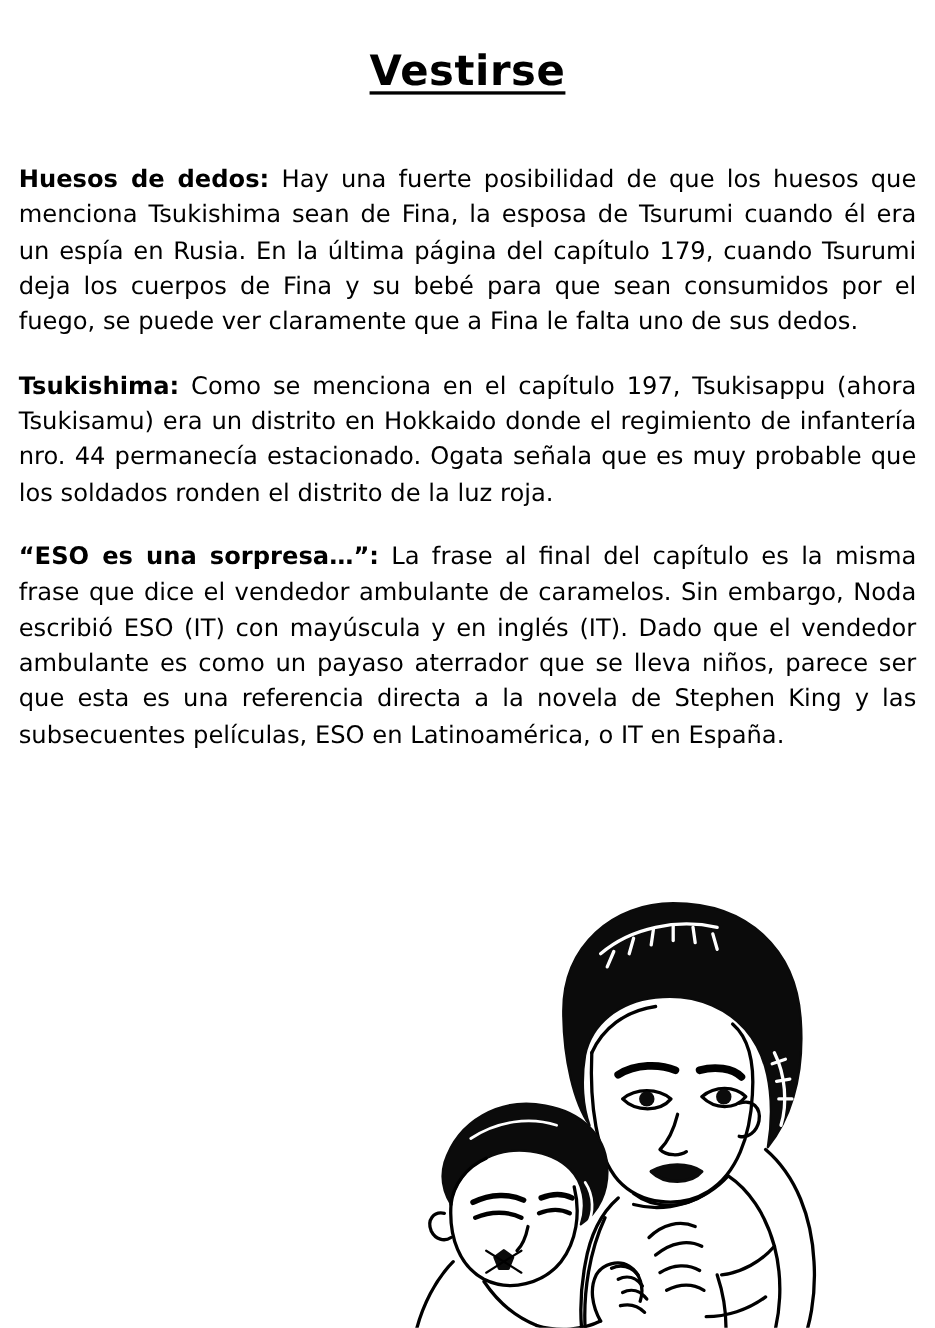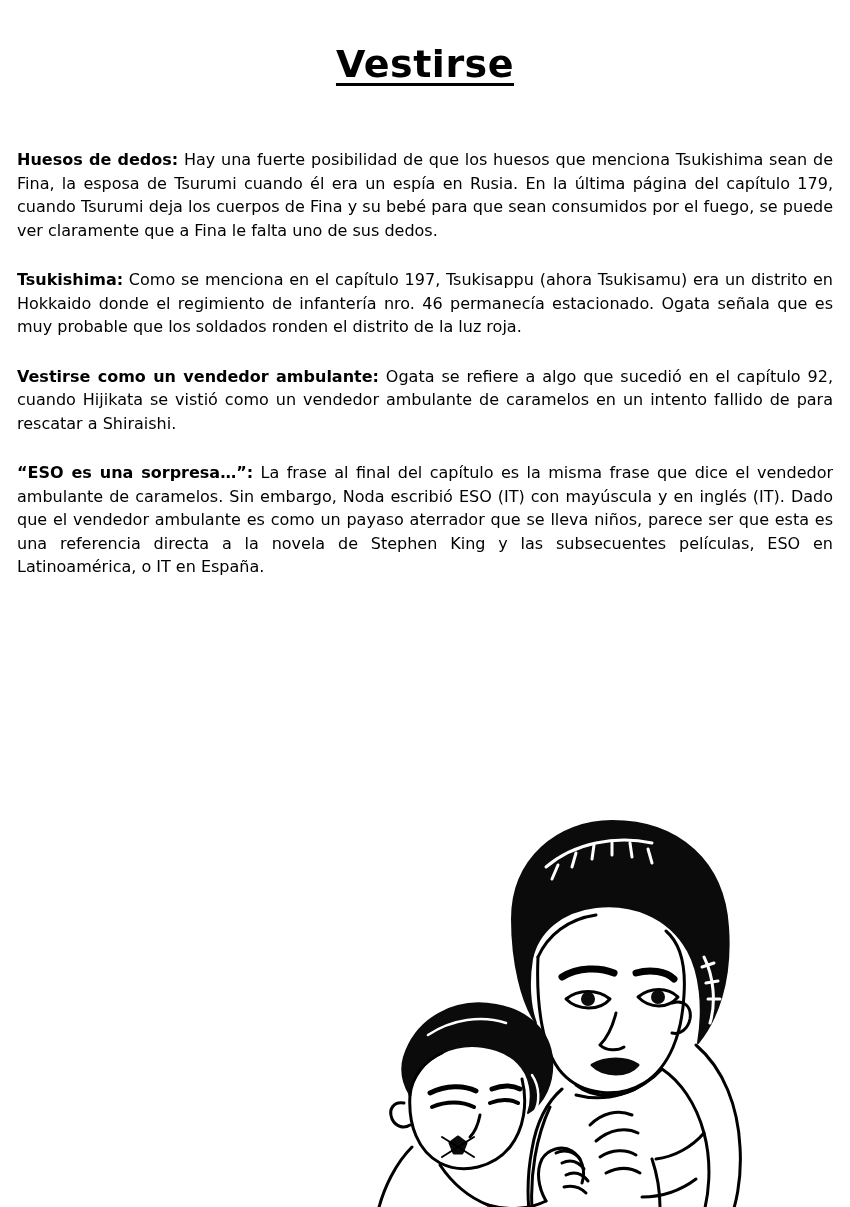--- a/index.html
+++ b/index.html
@@ -30,21 +30,21 @@
     text-decoration: underline;
     text-underline-offset: 6px;
     margin: 42px 0 0 0;
     font-family: "DejaVu Sans", sans-serif;
   }
   .entries {
     margin-top: 62px;
     padding: 0 3px;
   }
   .entry {
-    font-size: 16px;
+    font-size: 22px;
     line-height: 1.47;
     text-align: justify;
     text-justify: inter-word;
     margin-bottom: 26px;
     hyphens: none;
   }
   .entry:last-child { margin-bottom: 16px; }
   .term {
     font-weight: bold;
   }
@@ -64,23 +64,22 @@
 <body>
 
 <div class="page">
 
   <h1 class="doc-title">Vestirse</h1>
 
   <div class="entries">
 
     <p class="entry"><span class="term">Huesos de dedos:</span><span class="body-text"> Hay una fuerte posibilidad de que los huesos que menciona Tsukishima sean de Fina, la esposa de Tsurumi cuando él era un espía en Rusia. En la última página del capítulo 179, cuando Tsurumi deja los cuerpos de Fina y su bebé para que sean consumidos por el fuego, se puede ver claramente que a Fina le falta uno de sus dedos.</span></p>
 
-    <p class="entry"><span class="term">Tsukishima:</span><span class="body-text"> Como se menciona en el capítulo 197, Tsukisappu (ahora Tsukisamu) era un distrito en Hokkaido donde el regimiento de infantería nro. 46 permanecía estacionado. Ogata señala que es muy probable que los soldados ronden el distrito de la luz roja.</span></p>
+    <p class="entry"><span class="term">Tsukishima:</span><span class="body-text"> Como se menciona en el capítulo 197, Tsukisappu (ahora Tsukisamu) era un distrito en Hokkaido donde el regimiento de infantería nro. 44 permanecía estacionado. Ogata señala que es muy probable que los soldados ronden el distrito de la luz roja.</span></p>
 
-    <p class="entry"><span class="term">Vestirse como un vendedor ambulante:</span><span class="body-text"> Ogata se refiere a algo que sucedió en el capítulo 92, cuando Hijikata se vistió como un vendedor ambulante de caramelos en un intento fallido de para rescatar a Shiraishi.</span></p>
 
     <p class="entry"><span class="term">“ESO es una sorpresa…”:</span><span class="body-text"> La frase al final del capítulo es la misma frase que dice el vendedor ambulante de caramelos. Sin embargo, Noda escribió ESO (IT) con mayúscula y en inglés (IT). Dado que el vendedor ambulante es como un payaso aterrador que se lleva niños, parece ser que esta es una referencia directa  a la novela de Stephen King y las subsecuentes películas, ESO en Latinoamérica, o IT en España.</span></p>
 
   </div>
 
   <div class="illustration">
     <svg viewBox="0 0 470 430" width="470" height="430" xmlns="http://www.w3.org/2000/svg" aria-hidden="true">
       <g fill="none" stroke="#000" stroke-width="3" stroke-linecap="round" stroke-linejoin="round">
 
         <path d="M212 112 C212 52 258 14 312 14 C380 14 424 56 428 120 C432 176 416 214 398 236

